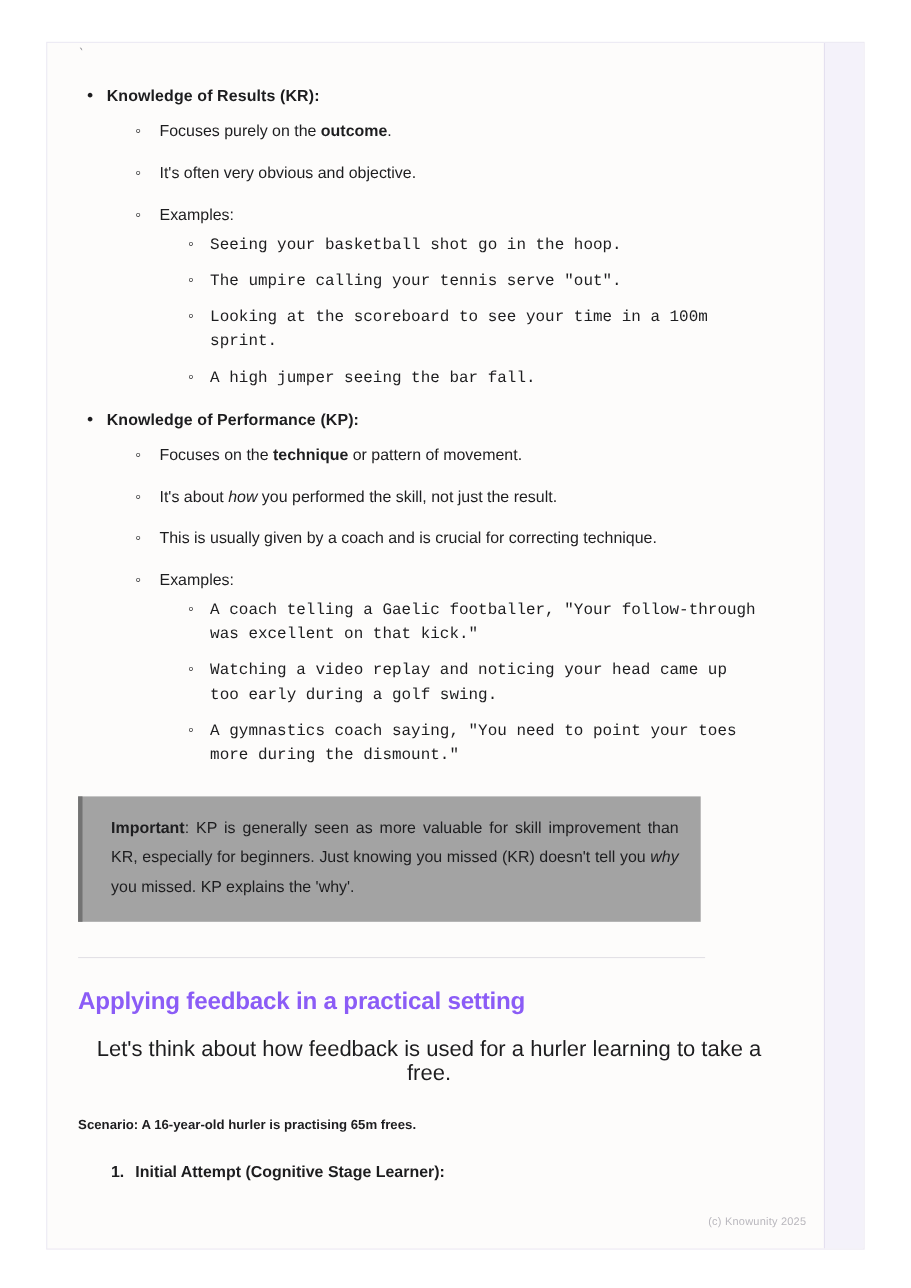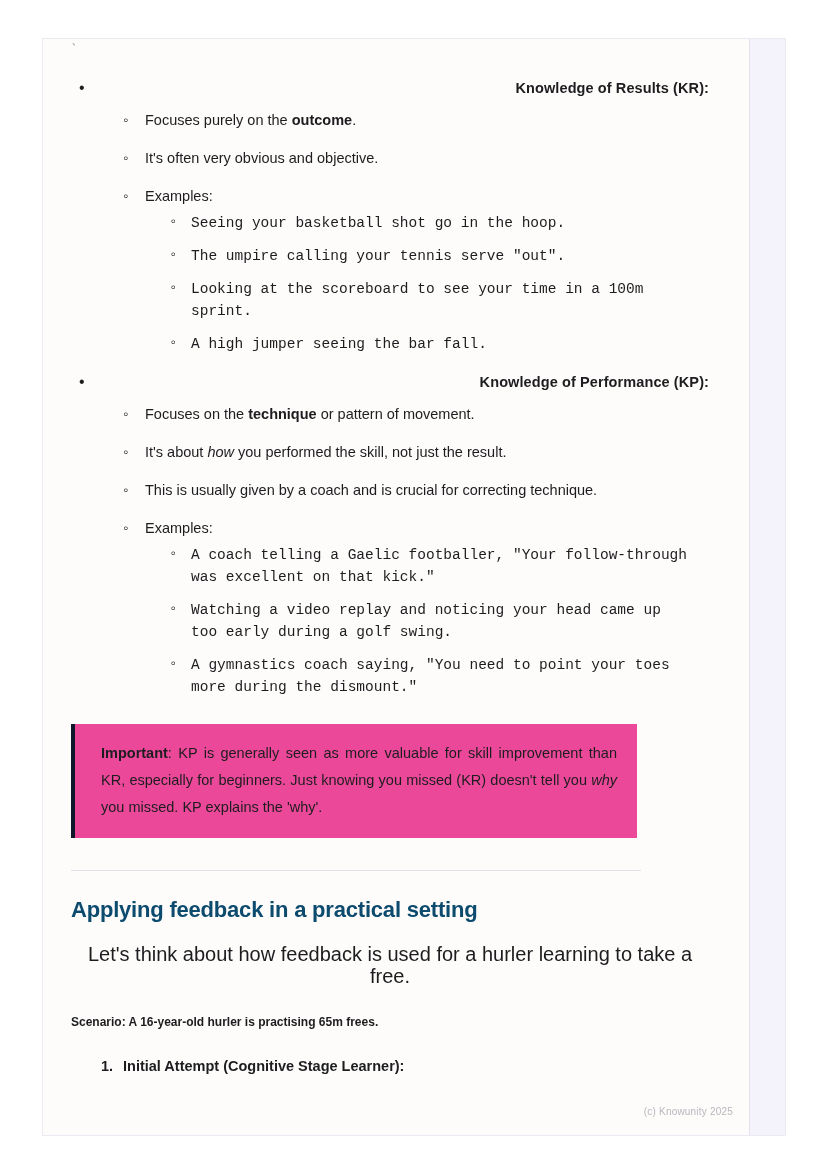--- a/index.html
+++ b/index.html
@@ -79,21 +79,20 @@
     top: 0;
     font-size: 16px;
     line-height: 22px;
     color: #1d1d1f;
   }
   .lvl1-head {
     font-size: 14.5px;
     font-weight: bold;
     line-height: 22px;
     letter-spacing: 0.1px;
-    text-align: right;
   }
 
   .lvl2 {
     list-style: none;
     margin: 10px 0 0 0;
     padding-left: 26px;
   }
   .lvl2 > li {
     position: relative;
     padding-left: 22px;
@@ -137,22 +136,22 @@
     max-width: 500px;
   }
 
   .nomargin { margin-bottom: 3px; }
 
   b { font-weight: bold; }
   i { font-style: italic; }
 
   .callout {
     margin: 26px 0 0 0;
-    background: #ec4899;
-    border-left: 4px solid #0f172a;
+    background: #a3a3a3;
+    border-left: 4px solid #737373;
     padding: 16px 20px 17px 26px;
     box-sizing: border-box;
     width: 566px;
   }
   .callout p {
     margin: 0;
     font-size: 14.5px;
     line-height: 27px;
     text-align: justify;
   }
@@ -161,21 +160,21 @@
     margin: 32px 0 0 0;
     width: 570px;
     height: 1px;
     background: #e3e1e6;
   }
 
   .section-title {
     margin: 26px 0 0 0;
     font-size: 22px;
     font-weight: bold;
-    color: #0c4a6e;
+    color: #8b5cf6;
     letter-spacing: -0.2px;
   }
 
   .para {
     margin: 20px 0 0 0;
     font-size: 20px;
     line-height: 22px;
     text-align: center;
   }
 

